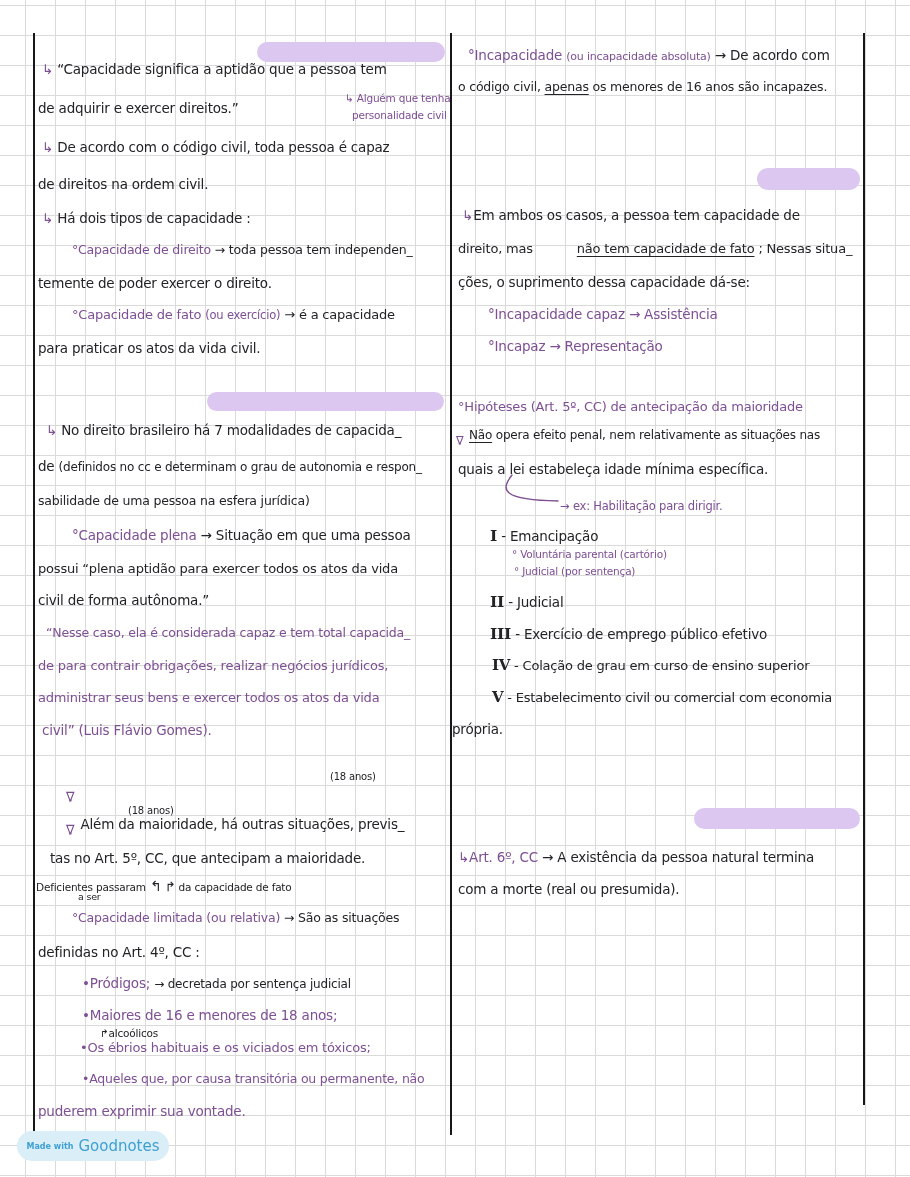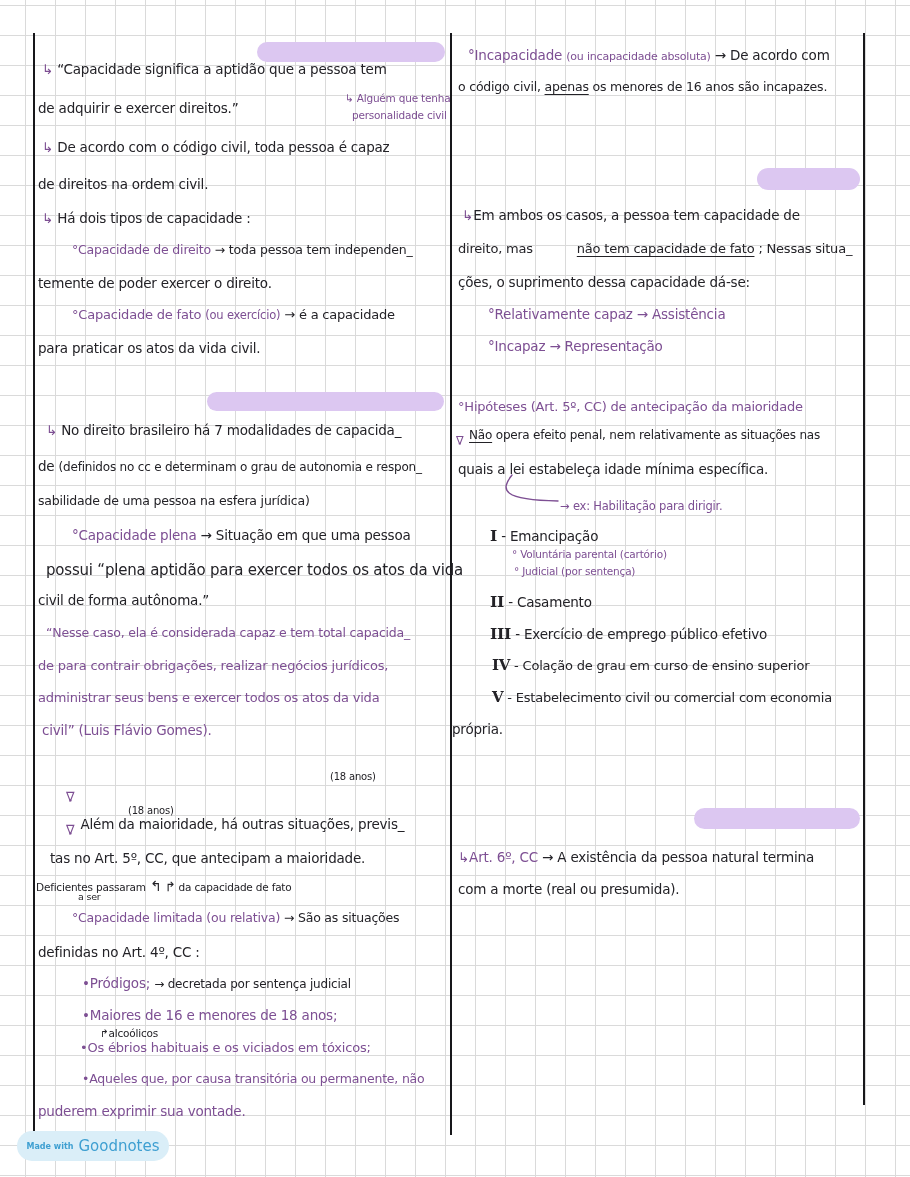--- a/index.html
+++ b/index.html
@@ -71,21 +71,21 @@
     <div class="line" style="left: 38px; top: 177px;"><span style="color: rgb(35, 34, 39);">de direitos na ordem civil.</span></div>
     <div class="line" style="left: 42px; top: 211px;"><span style="color: rgb(125, 79, 147);">↳ </span><span style="color: rgb(35, 34, 39);">Há dois tipos de capacidade :</span></div>
     <div class="line" style="left: 72px; top: 243px; font-size: 12.5px;"><span style="color: rgb(125, 79, 147);">°Capacidade de direito</span><span style="color: rgb(35, 34, 39);"> → toda pessoa tem independen_</span></div>
     <div class="line" style="left: 38px; top: 276px;"><span style="color: rgb(35, 34, 39);">temente de poder exercer o direito.</span></div>
     <div class="line" style="left: 72px; top: 308px; font-size: 13px;"><span style="color: rgb(125, 79, 147);">°Capacidade de fato </span><span style="color: rgb(125, 79, 147); font-size: 11.5px;">(ou exercício)</span><span style="color: rgb(35, 34, 39);"> → é a capacidade</span></div>
     <div class="line" style="left: 38px; top: 341px;"><span style="color: rgb(35, 34, 39);">para praticar os atos da vida civil.</span></div>
     <div class="line" style="left: 46px; top: 423px;"><span style="color: rgb(125, 79, 147);">↳ </span><span style="color: rgb(35, 34, 39);">No direito brasileiro há 7 modalidades de capacida_</span></div>
     <div class="line" style="left: 38px; top: 459px;"><span style="color: rgb(35, 34, 39);">de </span><span style="color: rgb(35, 34, 39); font-size: 12px;">(definidos no cc e determinam o grau de autonomia e respon_</span></div>
     <div class="line" style="left: 38px; top: 494px; font-size: 12.5px;"><span style="color: rgb(35, 34, 39);">sabilidade de uma pessoa na esfera jurídica)</span></div>
     <div class="line" style="left: 72px; top: 528px;"><span style="color: rgb(125, 79, 147);">°Capacidade plena</span><span style="color: rgb(35, 34, 39);"> → Situação em que uma pessoa</span></div>
-    <div class="line" style="left: 46px; top: 562px; font-size: 15px; text-align: right;"><span style="color: rgb(35, 34, 39);">possui “plena aptidão para exercer todos os atos da vida</span></div>
+    <div class="line" style="left: 38px; top: 562px; font-size: 13px; text-align: right;"><span style="color: rgb(35, 34, 39);">possui “plena aptidão para exercer todos os atos da vida</span></div>
     <div class="line" style="left: 38px; top: 593px;"><span style="color: rgb(35, 34, 39);">civil de forma autônoma.”</span></div>
     <div class="line" style="left: 46px; top: 626px; font-size: 12.5px;"><span style="color: rgb(125, 79, 147);">“Nesse caso, ela é considerada capaz e tem total capacida_</span></div>
     <div class="line" style="left: 38px; top: 659px; font-size: 13px;"><span style="color: rgb(125, 79, 147);">de para contrair obrigações, realizar negócios jurídicos,</span></div>
     <div class="line" style="left: 38px; top: 691px; font-size: 13px;"><span style="color: rgb(125, 79, 147);">administrar seus bens e exercer todos os atos da vida</span></div>
     <div class="line" style="left: 42px; top: 723px;"><span style="color: rgb(125, 79, 147);">civil” (Luis Flávio Gomes).</span></div>
     <div class="line" style="left: 330px; top: 771px; font-size: 10px;"><span style="color: rgb(35, 34, 39);">(18 anos)</span></div>
     <div class="line" style="left: 66px; top: 784px;"><span class="warn" style="color: rgb(125, 79, 147);">
         <span>∇</span>
         <span class="warn-dot">°</span>
       </span></div>
@@ -103,32 +103,32 @@
     <div class="line" style="left: 82px; top: 1008px;"><span style="color: rgb(125, 79, 147);">•Maiores de 16 e menores de 18 anos;</span></div>
     <div class="line" style="left: 100px; top: 1028px; font-size: 10.5px;"><span style="color: rgb(35, 34, 39);">↱alcoólicos</span></div>
     <div class="line" style="left: 80px; top: 1041px; font-size: 13px;"><span style="color: rgb(125, 79, 147);">•Os ébrios habituais e os viciados em tóxicos;</span></div>
     <div class="line" style="left: 82px; top: 1072px; font-size: 12.5px;"><span style="color: rgb(125, 79, 147);">•Aqueles que, por causa transitória ou permanente, não</span></div>
     <div class="line" style="left: 38px; top: 1104px;"><span style="color: rgb(125, 79, 147);">puderem exprimir sua vontade.</span></div>
     <div class="line" style="left: 468px; top: 48px;"><span style="color: rgb(125, 79, 147); margin-top: 16px;">°Incapacidade </span><span style="color: rgb(125, 79, 147); font-size: 11px;">(ou incapacidade absoluta)</span><span style="color: rgb(35, 34, 39);"> → De acordo com</span></div>
     <div class="line" style="left: 458px; top: 80px; font-size: 12.5px;"><span style="color: rgb(35, 34, 39);">o código civil, </span><span class="u" style="color: rgb(35, 34, 39);">apenas</span><span style="color: rgb(35, 34, 39);"> os menores de 16 anos são incapazes.</span></div>
     <div class="line" style="left: 462px; top: 208px;"><span style="color: rgb(125, 79, 147);">↳</span><span style="color: rgb(35, 34, 39);">Em ambos os casos, a pessoa tem capacidade de</span></div>
     <div class="line" style="left: 458px; top: 242px; font-size: 13px;"><span style="color: rgb(35, 34, 39);">direito, mas </span><span class="u" style="color: rgb(35, 34, 39); padding-left: 40px;">não tem capacidade de fato</span><span style="color: rgb(35, 34, 39);"> ; Nessas situa_</span></div>
     <div class="line" style="left: 458px; top: 275px;"><span style="color: rgb(35, 34, 39);">ções, o suprimento dessa capacidade dá-se:</span></div>
-    <div class="line" style="left: 488px; top: 307px;"><span style="color: rgb(125, 79, 147);">°Relativamente capaz → Assistência</span></div>
+    <div class="line" style="left: 488px; top: 307px;"><span style="color: rgb(125, 79, 147);">°Incapacidade capaz → Assistência</span></div>
     <div class="line" style="left: 488px; top: 339px;"><span style="color: rgb(125, 79, 147);">°Incapaz → Representação</span></div>
     <div class="line" style="left: 458px; top: 400px; font-size: 13px;"><span style="color: rgb(125, 79, 147);">°Hipóteses (Art. 5º, CC) de antecipação da maioridade</span></div>
     <div class="line" style="left: 456px; top: 429px; font-size: 12px;"><span class="warn" style="color: rgb(125, 79, 147);">
         <span>∇</span>
         <span class="warn-dot">°</span>
       </span><span style="color: rgb(35, 34, 39);"> </span><span class="u" style="color: rgb(35, 34, 39);">Não</span><span style="color: rgb(35, 34, 39);"> opera efeito penal, nem relativamente as situações nas</span></div>
     <div class="line" style="left: 458px; top: 462px;"><span style="color: rgb(35, 34, 39);">quais a lei estabeleça idade mínima específica.</span></div>
     <div class="line" style="left: 560px; top: 500px; font-size: 11.5px;"><span style="color: rgb(125, 79, 147);">→ ex: Habilitação para dirigir.</span></div>
     <div class="line" style="left: 490px; top: 527px;"><span class="serif" style="color: rgb(35, 34, 39);">I</span><span style="color: rgb(35, 34, 39);"> - Emancipação</span></div>
     <div class="line" style="left: 512px; top: 549px; font-size: 10.5px;"><span style="color: rgb(125, 79, 147);">° Voluntária parental (cartório)</span></div>
     <div class="line" style="left: 514px; top: 566px; font-size: 10.5px;"><span style="color: rgb(125, 79, 147);">° Judicial (por sentença)</span></div>
-    <div class="line" style="left: 490px; top: 593px;"><span class="serif" style="color: rgb(35, 34, 39);">II</span><span style="color: rgb(35, 34, 39);"> - Casamento</span></div>
+    <div class="line" style="left: 490px; top: 593px;"><span class="serif" style="color: rgb(35, 34, 39);">II</span><span style="color: rgb(35, 34, 39);"> - Judicial</span></div>
     <div class="line" style="left: 490px; top: 625px;"><span class="serif" style="color: rgb(35, 34, 39);">III</span><span style="color: rgb(35, 34, 39);"> - Exercício de emprego público efetivo</span></div>
     <div class="line" style="left: 492px; top: 657px; font-size: 13px;"><span class="serif" style="color: rgb(35, 34, 39);">IV</span><span style="color: rgb(35, 34, 39);"> - Colação de grau em curso de ensino superior</span></div>
     <div class="line" style="left: 492px; top: 689px; font-size: 13px;"><span class="serif" style="color: rgb(35, 34, 39);">V</span><span style="color: rgb(35, 34, 39);"> - Estabelecimento civil ou comercial com economia</span></div>
     <div class="line" style="left: 452px; top: 722px;"><span style="color: rgb(35, 34, 39);">própria.</span></div>
     <div class="line" style="left: 458px; top: 850px;"><span style="color: rgb(125, 79, 147);">↳Art. 6º, CC </span><span style="color: rgb(35, 34, 39);">→ A existência da pessoa natural termina</span></div>
     <div class="line" style="left: 458px; top: 882px;"><span style="color: rgb(35, 34, 39);">com a morte (real ou presumida).</span></div>
   </div>
 
 </body></html>

